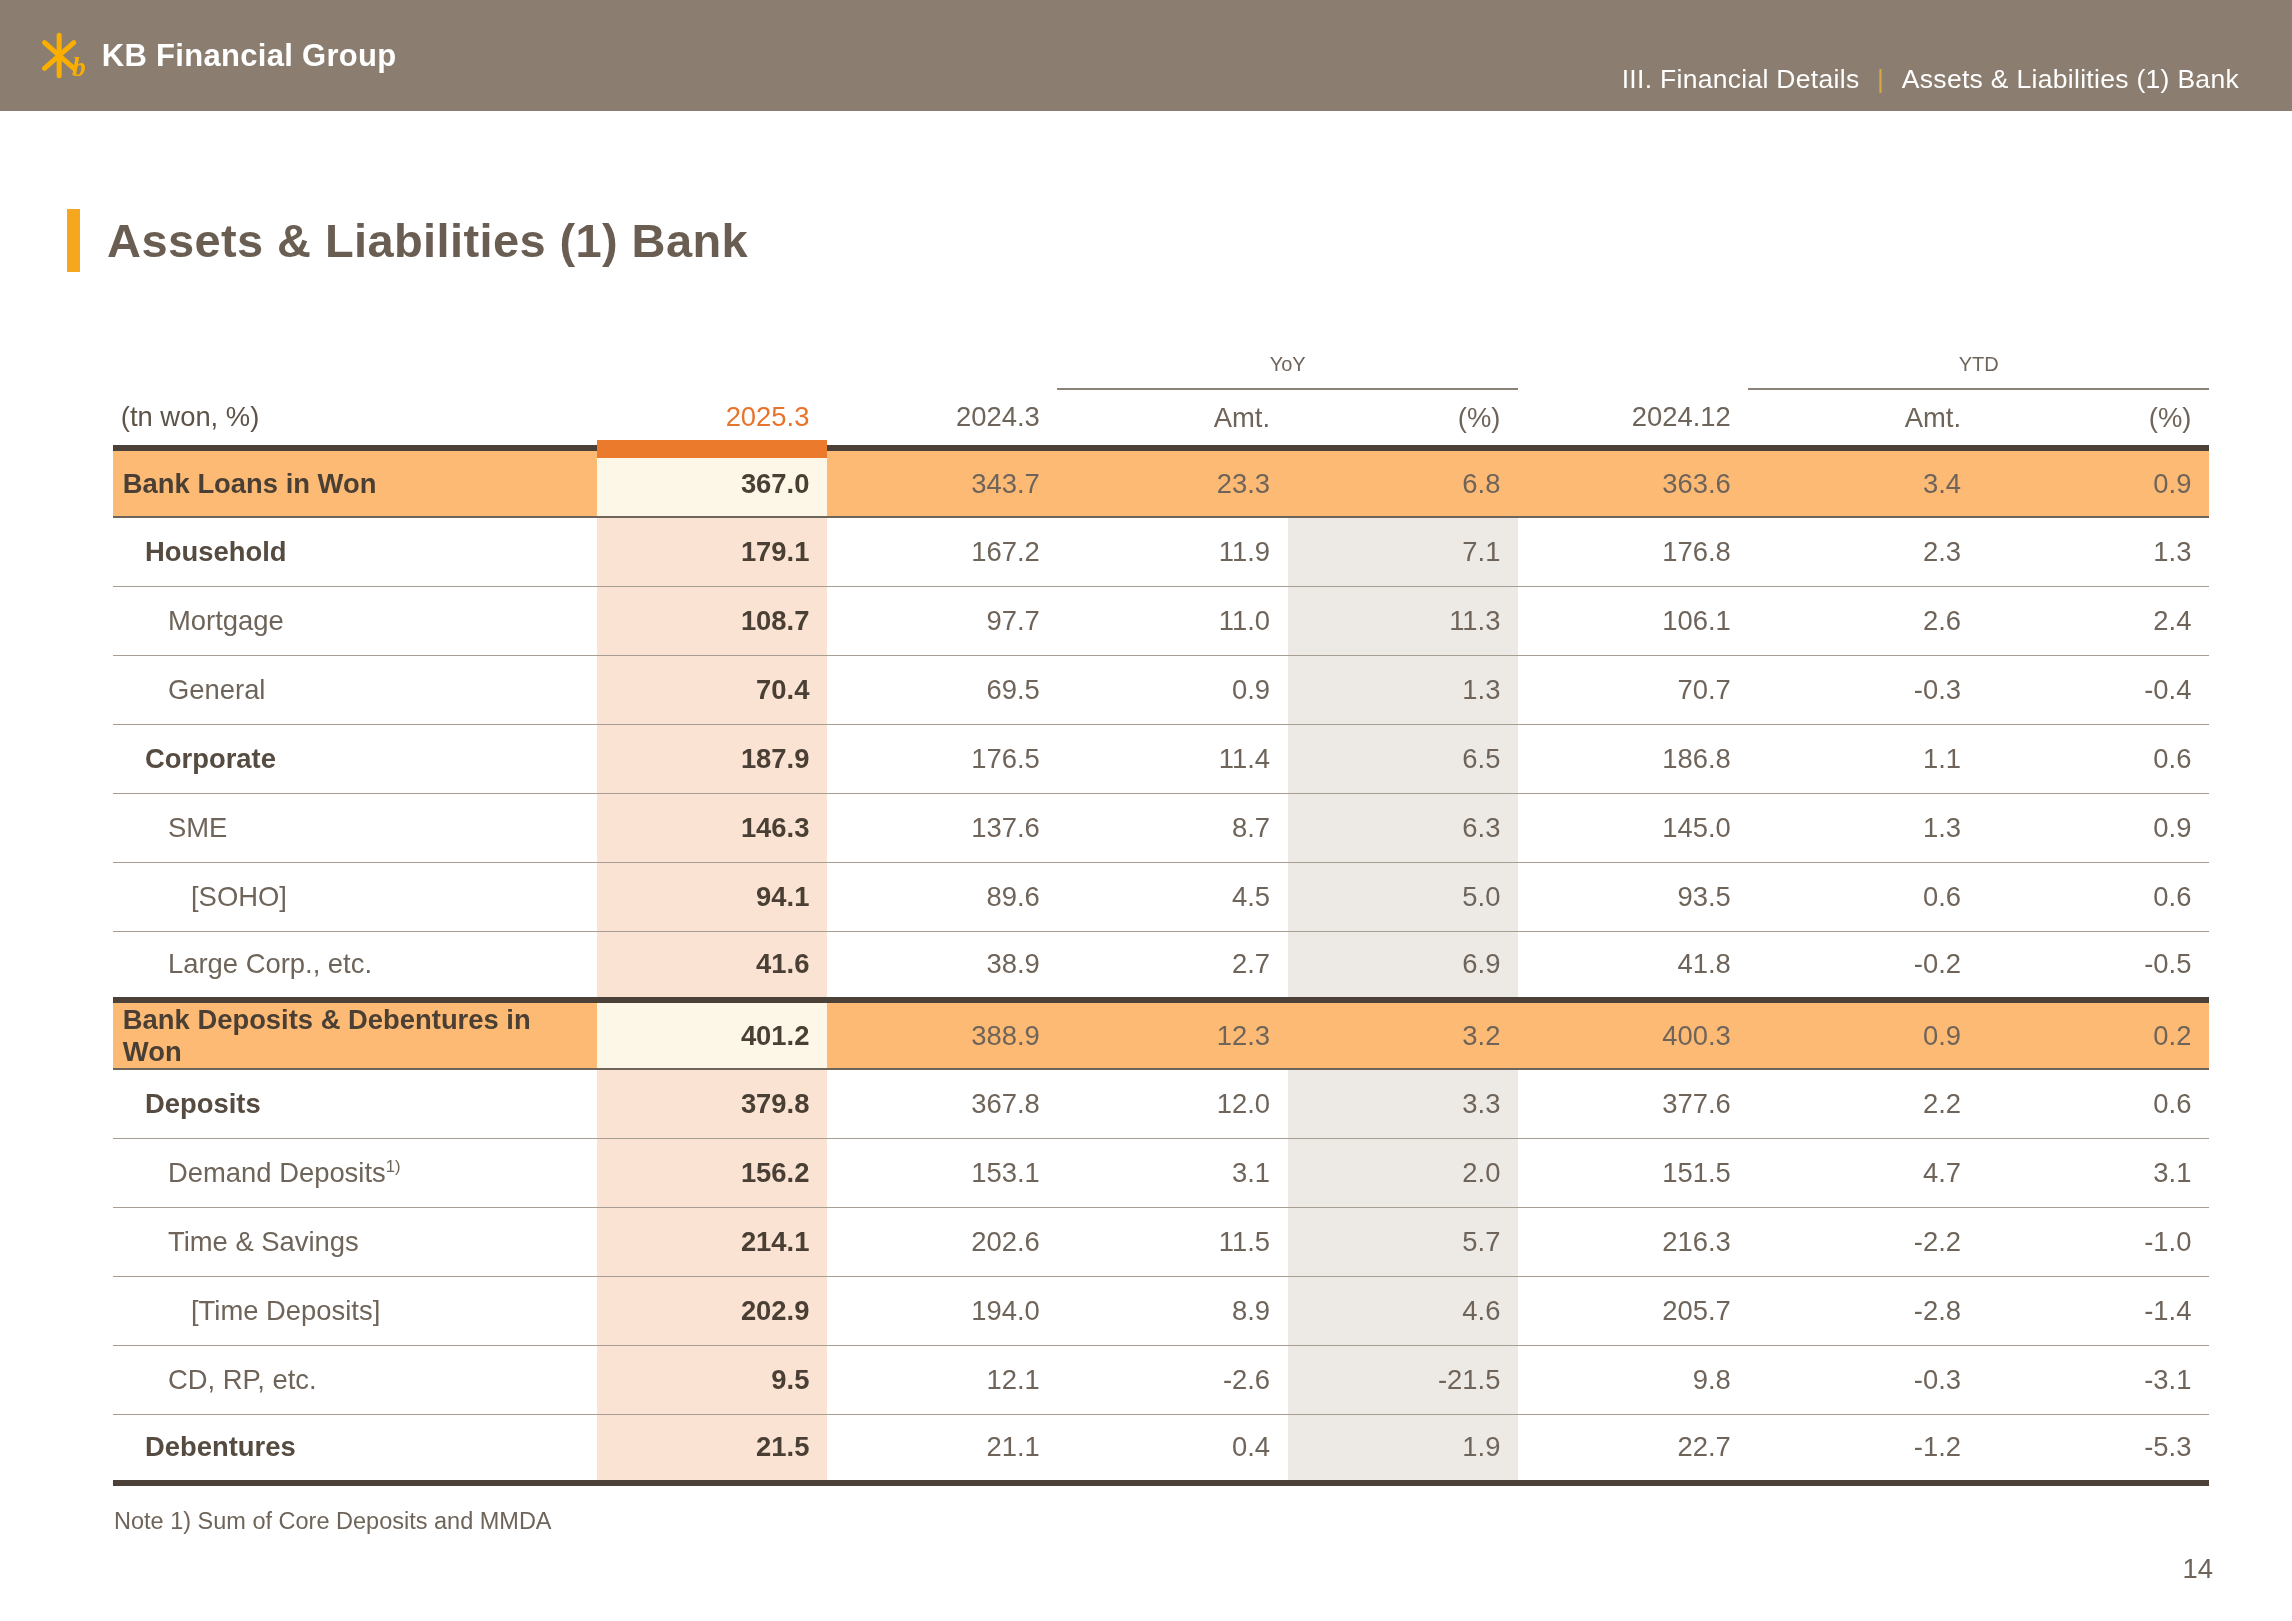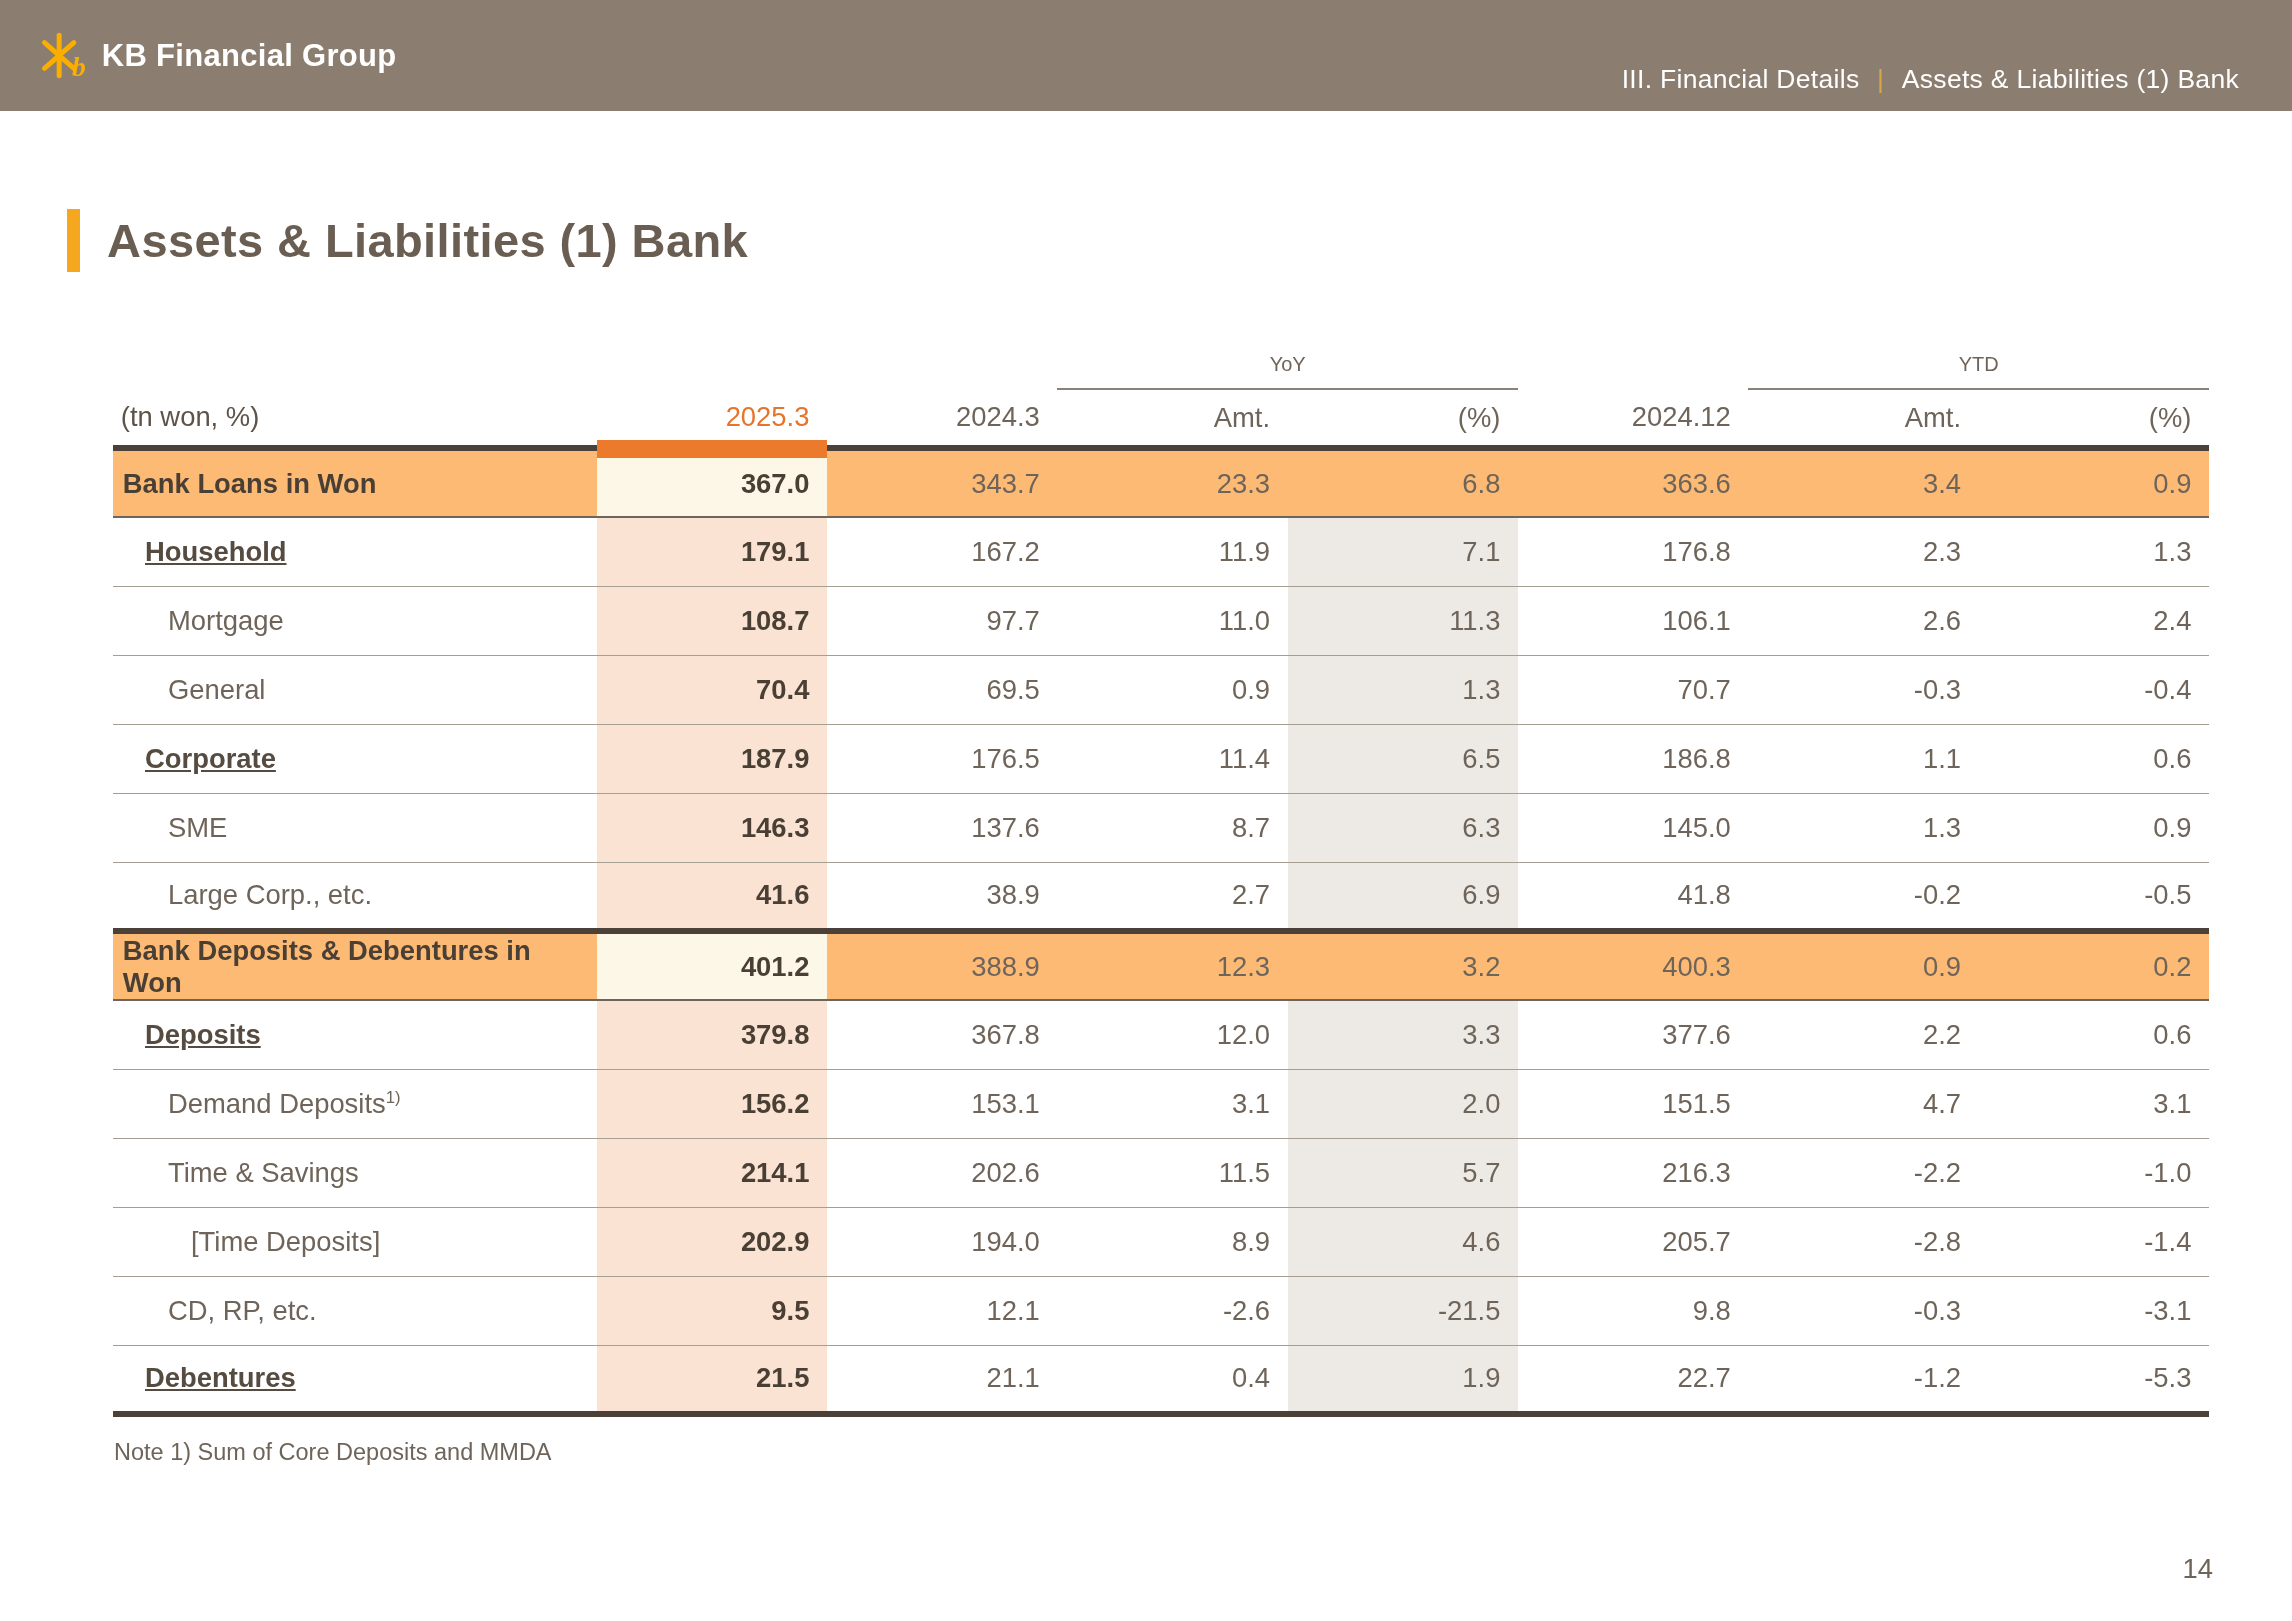--- a/index.html
+++ b/index.html
@@ -56,21 +56,21 @@
   tbody tr { height:69px; border-bottom:1px solid #A69D93; }
   tbody tr.row-section { background:#fdba74; border-bottom:2px solid #6F6459; }
   tbody tr.section-end { border-bottom:6.9px solid #4C4138; }
 
   td.label-cell { font-size:27.4px; color:#6F6459; }
   .indent-0 { padding-left:9.8px; }
   .indent-1 { padding-left:32px; }
   .indent-2 { padding-left:55px; }
   .indent-3 { padding-left:78px; }
   tr.row-section td.label-cell { font-weight:700; color:#4A3F34; }
-  tr.row-sub     td.label-cell { font-weight:700; color:#564B40;text-decoration:underline; }
+  tr.row-sub     td.label-cell { font-weight:700; color:#564B40; }
   tr.row-item    td.label-cell { font-weight:400; color:#6F6459; }
   td.label-cell sup { font-size:16.7px; line-height:0; }
 
   td.num-cell { text-align:right; padding-right:17.6px; color:#6F6459; }
   td.num-cell.col-0 { background:#FAE3D3; font-weight:700; color:#4A3F34; }
   td.num-cell.col-3 { background:#EDEAE6; }
   tr.row-section td.num-cell.col-0 { background:#FDF7E8; }
   tr.row-section td.num-cell.col-3 { background:transparent; }
 
   
@@ -192,20 +192,30 @@
           <tr class="row-item">
             <td class="label-cell indent-2"><span>SME</span></td>
             <td class="num-cell col-0">146.3</td>
             <td class="num-cell col-1">137.6</td>
             <td class="num-cell col-2">8.7</td>
             <td class="num-cell col-3">6.3</td>
             <td class="num-cell col-4">145.0</td>
             <td class="num-cell col-5">1.3</td>
             <td class="num-cell col-6">0.9</td>
           </tr>
+          <tr class="row-item">
+            <td class="label-cell indent-3"><span>[SOHO]</span></td>
+            <td class="num-cell col-0">94.1</td>
+            <td class="num-cell col-1">89.6</td>
+            <td class="num-cell col-2">4.5</td>
+            <td class="num-cell col-3">5.0</td>
+            <td class="num-cell col-4">93.5</td>
+            <td class="num-cell col-5">0.6</td>
+            <td class="num-cell col-6">0.6</td>
+          </tr>
           <tr class="row-item section-end">
             <td class="label-cell indent-2"><span>Large Corp., etc.</span></td>
             <td class="num-cell col-0">41.6</td>
             <td class="num-cell col-1">38.9</td>
             <td class="num-cell col-2">2.7</td>
             <td class="num-cell col-3">6.9</td>
             <td class="num-cell col-4">41.8</td>
             <td class="num-cell col-5">-0.2</td>
             <td class="num-cell col-6">-0.5</td>
           </tr>

